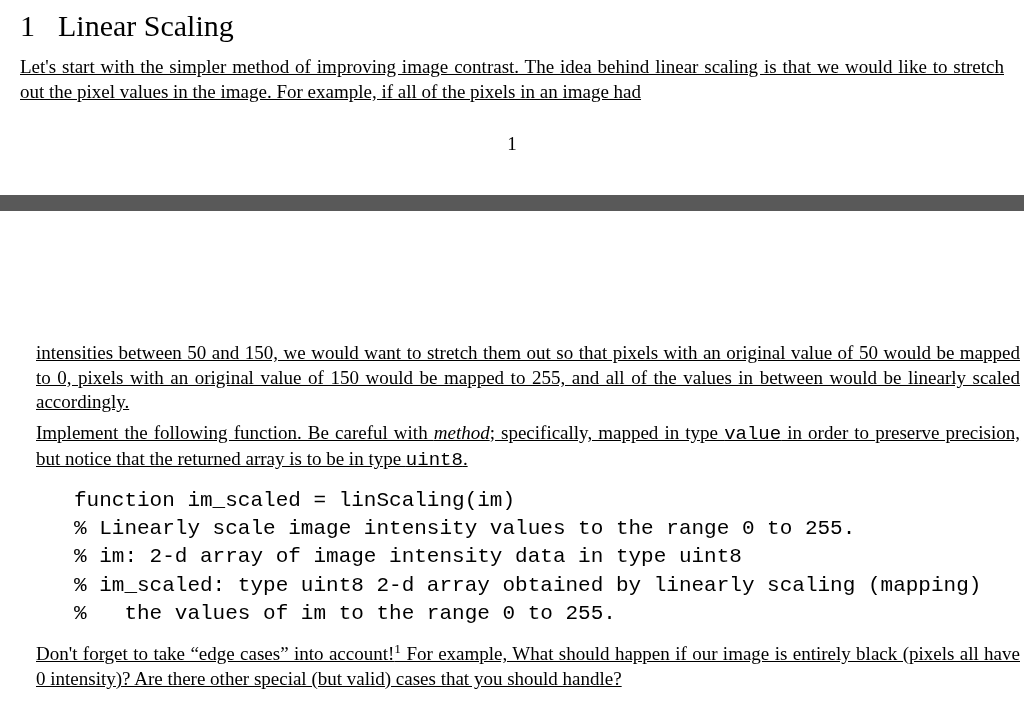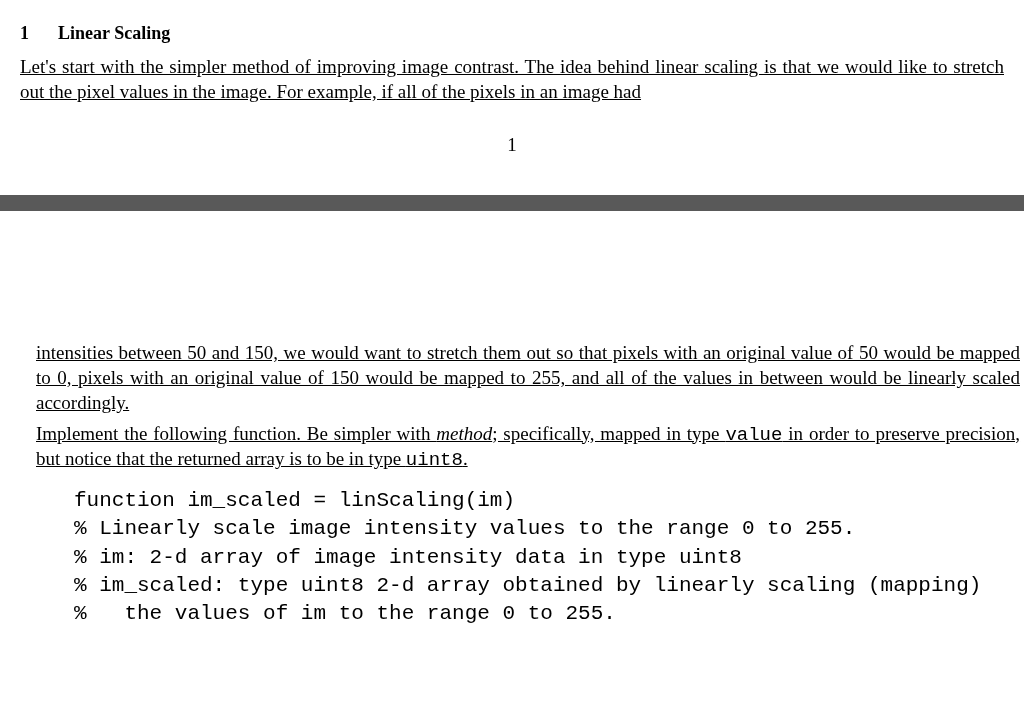--- a/index.html
+++ b/index.html
@@ -10,23 +10,23 @@
     font-size: 19px;
     color: #000;
     line-height: 1.3;
   }
   .page {
     padding: 6px 20px 24px 20px;
     box-sizing: border-box;
     width: 1024px;
   }
   h2.section {
-    font-size: 18px;
-    font-weight: bold;
-    margin: 16px 0 10px 0;
+    font-size: 30px;
+    font-weight: normal;
+    margin: 0 0 10px 0;
   }
   h2.section .num {
     display: inline-block;
     width: 38px;
   }
   p {
     margin: 0 0 6px 0;
     text-align: justify;
     text-decoration: underline;
   }
@@ -76,23 +76,26 @@
 
 <div class="divider"></div>
 
 <div class="spacer"></div>
 
 <div class="lower">
 
   <p>intensities between 50 and 150, we would want to stretch them out so that pixels with an original value of 50 would be mapped to 0, pixels with an original value of 150 would be mapped to 255, and all of the values in between would be linearly scaled accordingly.</p>
 
   <p>
-    <span>Implement the following function. Be simpler with </span><span class="italic">method</span><span>; specifically, mapped in type </span><span class="mono">value</span><span> in order to preserve precision, but notice that the returned array is to be in type </span><span class="mono">uint8</span><span>.</span>
+    <span>Implement the following function. Be careful with </span><span class="italic">method</span><span>; specifically, mapped in type </span><span class="mono">value</span><span> in order to preserve precision, but notice that the returned array is to be in type </span><span class="mono">uint8</span><span>.</span>
   </p>
 
   <div class="codeblock"><span>function im_scaled = linScaling(im)</span>
 <span>% Linearly scale image intensity values to the range 0 to 255.</span>
 <span>% im: 2-d array of image intensity data in type uint8</span>
 <span>% im_scaled: type uint8 2-d array obtained by linearly scaling (mapping)</span>
 <span>%   the values of im to the range 0 to 255.</span></div>
 
+  <p>
+    <span>Don't forget to take “edge cases” into account!</span><sup>1</sup><span> For example, What should happen if our image is entirely black (pixels all have 0 intensity)? Are there other special (but valid) cases that you should handle?</span>
+  </p>
 
 </div>
 
 </body></html>

